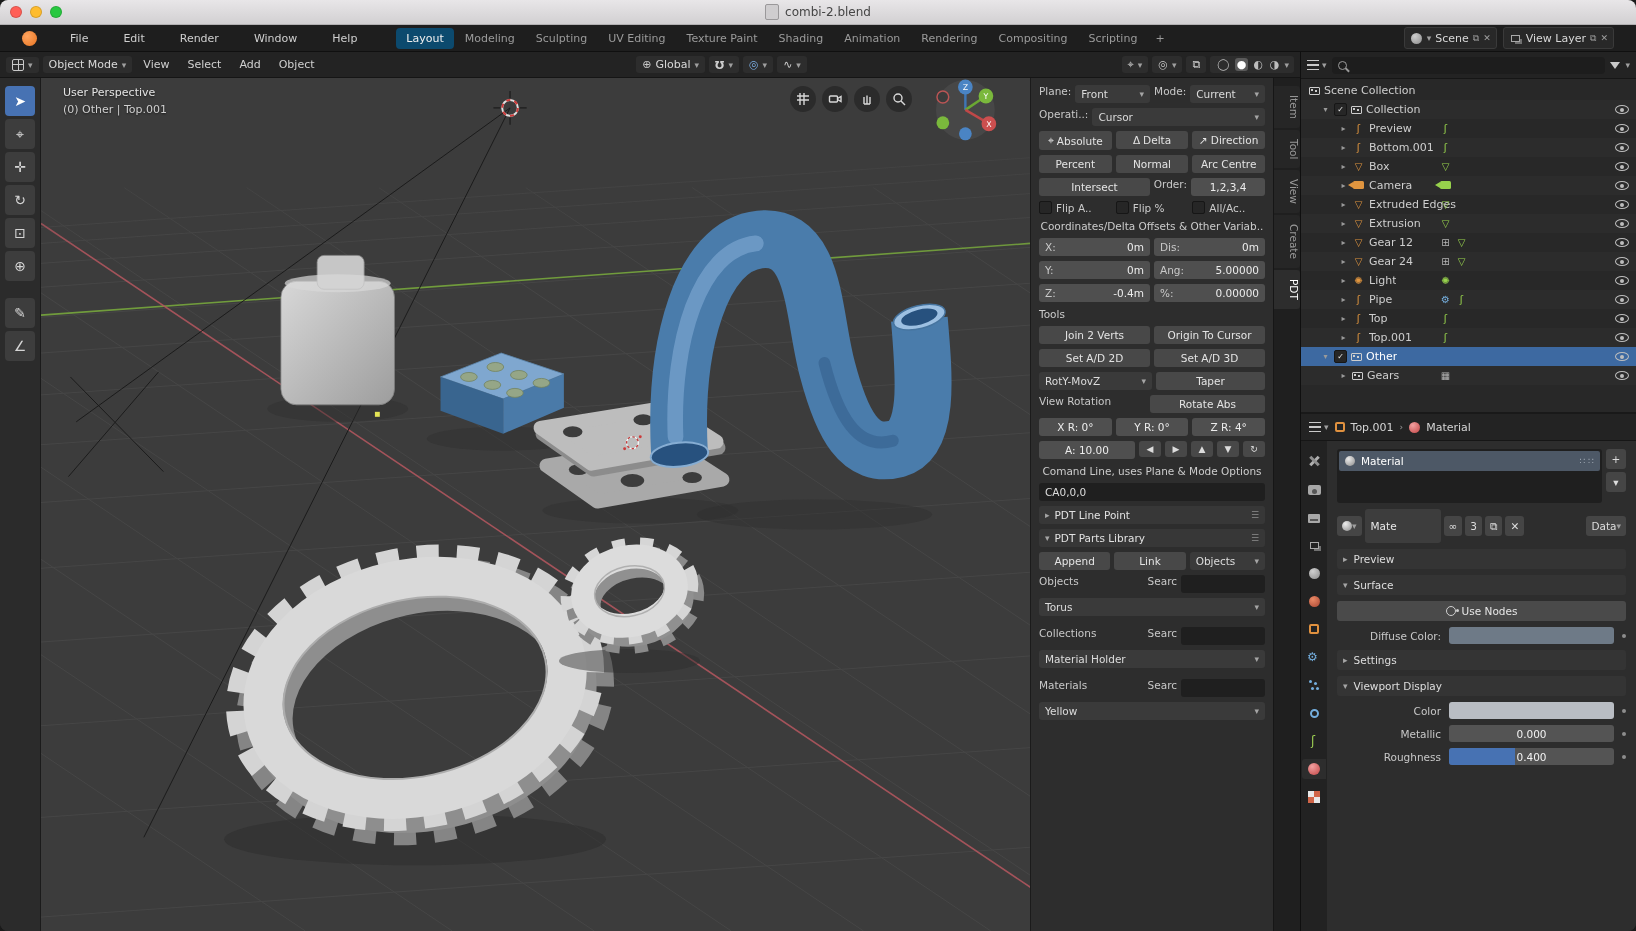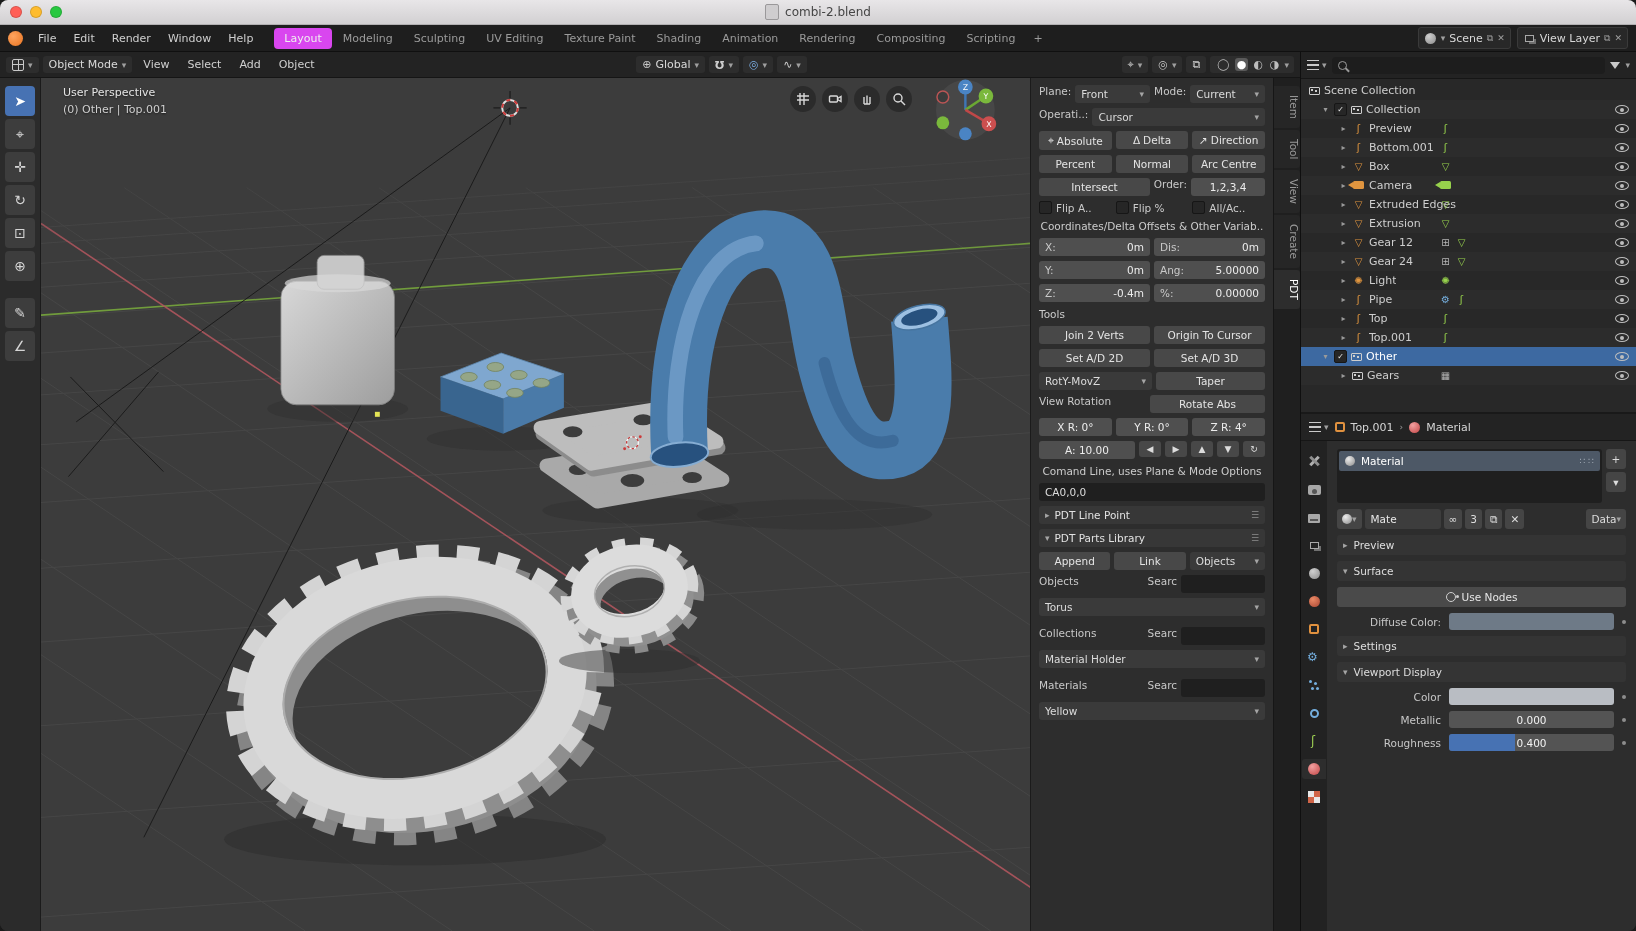--- a/index.html
+++ b/index.html
@@ -7,26 +7,26 @@
   .app{width:1636px;height:931px;display:flex;flex-direction:column;border-radius:8px;overflow:hidden;background:#2a2a2a;}
   
   .titlebar{height:24px;flex:none;background:linear-gradient(#e8e6e8,#d2d0d2);border-bottom:1px solid #b2b0b2;
     display:flex;align-items:center;position:relative;}
   .traffic{position:absolute;left:10px;display:flex;gap:8px;}
   .tl{width:12px;height:12px;border-radius:50%;border:1px solid rgba(0,0,0,.15);box-sizing:border-box;}
   .tl.red{background:#ff5f57}.tl.yel{background:#febc2e}.tl.grn{background:#28c840}
   .title{margin:0 auto;color:#454545;font-size:12px;display:flex;align-items:center;gap:6px;}
   .docico{width:12px;height:14px;background:#cfcdcf;border:1px solid #9a989a;border-radius:2px;}
   
-  .topbar{height:26px;flex:none;background:#1e1e1e;border-bottom:1px solid #101010;display:flex;align-items:center;padding:0 8px;gap:1px;}
+  .topbar{height:26px;flex:none;background:#1e1e1e;border-bottom:1px solid #101010;display:flex;align-items:center;padding:0 22px;gap:19px;}
   .blogo{width:15px;height:15px;border-radius:50%;background:radial-gradient(circle at 35% 35%,#ffa45f,#e87421);margin-right:6px;flex:none;}
   .menu-item{padding:3px 8px;border-radius:3px;color:#cfcfcf;}
   .ws-tabs{display:flex;margin-left:12px;gap:1px;align-items:center;}
   .ws-tab{padding:4px 10px;color:#9b9b9b;border-radius:4px 4px 0 0;}
-  .ws-tab.active{background:#d946ef;color:#efefef;border-radius:4px;}
+  .ws-tab.active{background:#0c4a6e;color:#efefef;border-radius:4px;}
   .ws-plus{padding:2px 7px;color:#9b9b9b;}
   .topbar-right{margin-left:auto;display:flex;align-items:center;gap:6px;}
   .tbw{display:flex;align-items:center;gap:4px;background:#282828;border:1px solid #3a3a3a;border-radius:3px;padding:1px 5px;height:18px;}
   .tbw .txt{color:#d8d8d8;}
   .mini{color:#9f9f9f;font-size:9px;}
   
   .main{flex:1;display:flex;min-height:0;}
   .work{width:1300px;flex:none;display:flex;flex-direction:column;}
   .vp-header{height:25px;flex:none;background:#232323;border-bottom:1px solid #151515;display:flex;align-items:center;padding:0 6px;gap:4px;}
   .hdr-dd{display:flex;align-items:center;gap:4px;padding:2px 6px;border-radius:3px;background:#2d2d2d;color:#d9d9d9;}
@@ -130,21 +130,21 @@
   .pmain{flex:1;padding:8px 10px 0 10px;display:flex;flex-direction:column;gap:6px;font-size:10.5px;min-width:0;}
   .slotbox{display:flex;gap:4px;}
   .slotlist{flex:1;height:50px;background:#1f1f1f;border-radius:3px;padding:2px;}
   .slotrow{height:20px;background:#4d5866;border-radius:2px;display:flex;align-items:center;gap:6px;padding:0 6px;color:#fff;}
   .slotgrip{margin-left:auto;color:#9fa8b3;font-size:9px;}
   .ball-sm{width:10px;height:10px;border-radius:50%;background:radial-gradient(circle at 35% 30%,#ececec,#8a8a8a);flex:none;}
   .slotbtns{display:flex;flex-direction:column;gap:3px;}
   .sbtn{width:20px;height:20px;background:#454545;border-radius:3px;display:flex;align-items:center;justify-content:center;color:#ddd;}
   .dbrow{display:flex;gap:3px;align-items:center;}
   .ibtn{height:20px;background:#454545;border-radius:3px;display:flex;align-items:center;justify-content:center;color:#ddd;padding:0 5px;}
-  .dbname{width:64px;background:#3d3d3d;border-radius:3px;padding:4px 6px;color:#e8e8e8;overflow:hidden;white-space:nowrap;}
+  .dbname{width:64px;background:#3d3d3d;border-radius:3px;padding:11px 6px;color:#e8e8e8;overflow:hidden;white-space:nowrap;}
   .psec{display:flex;align-items:center;gap:6px;background:#343434;border-radius:3px;padding:4px 6px;color:#dedede;}
   .usenodes{background:#4a4a4a;border-radius:3px;padding:4px;display:flex;align-items:center;justify-content:center;gap:6px;color:#e6e6e6;}
   .inode{width:10px;height:10px;border:1.5px solid #d0d0d0;border-radius:50%;position:relative;box-sizing:border-box;}
   .inode::after{content:"";position:absolute;width:3px;height:3px;background:#d0d0d0;border-radius:50%;right:-4px;top:2px;}
   .frow{display:flex;align-items:center;gap:8px;}
   .flabel{width:104px;text-align:right;color:#c8c8c8;flex:none;}
   .swatch{height:17px;border-radius:3px;flex:1;}
   .sw-diffuse{background:#6e7a87;}
   .sw-color{background:#b9bdc3;}
   .slider{position:relative;flex:1;height:17px;background:#545454;border-radius:3px;overflow:hidden;display:flex;align-items:center;justify-content:center;color:#f2f2f2;}

